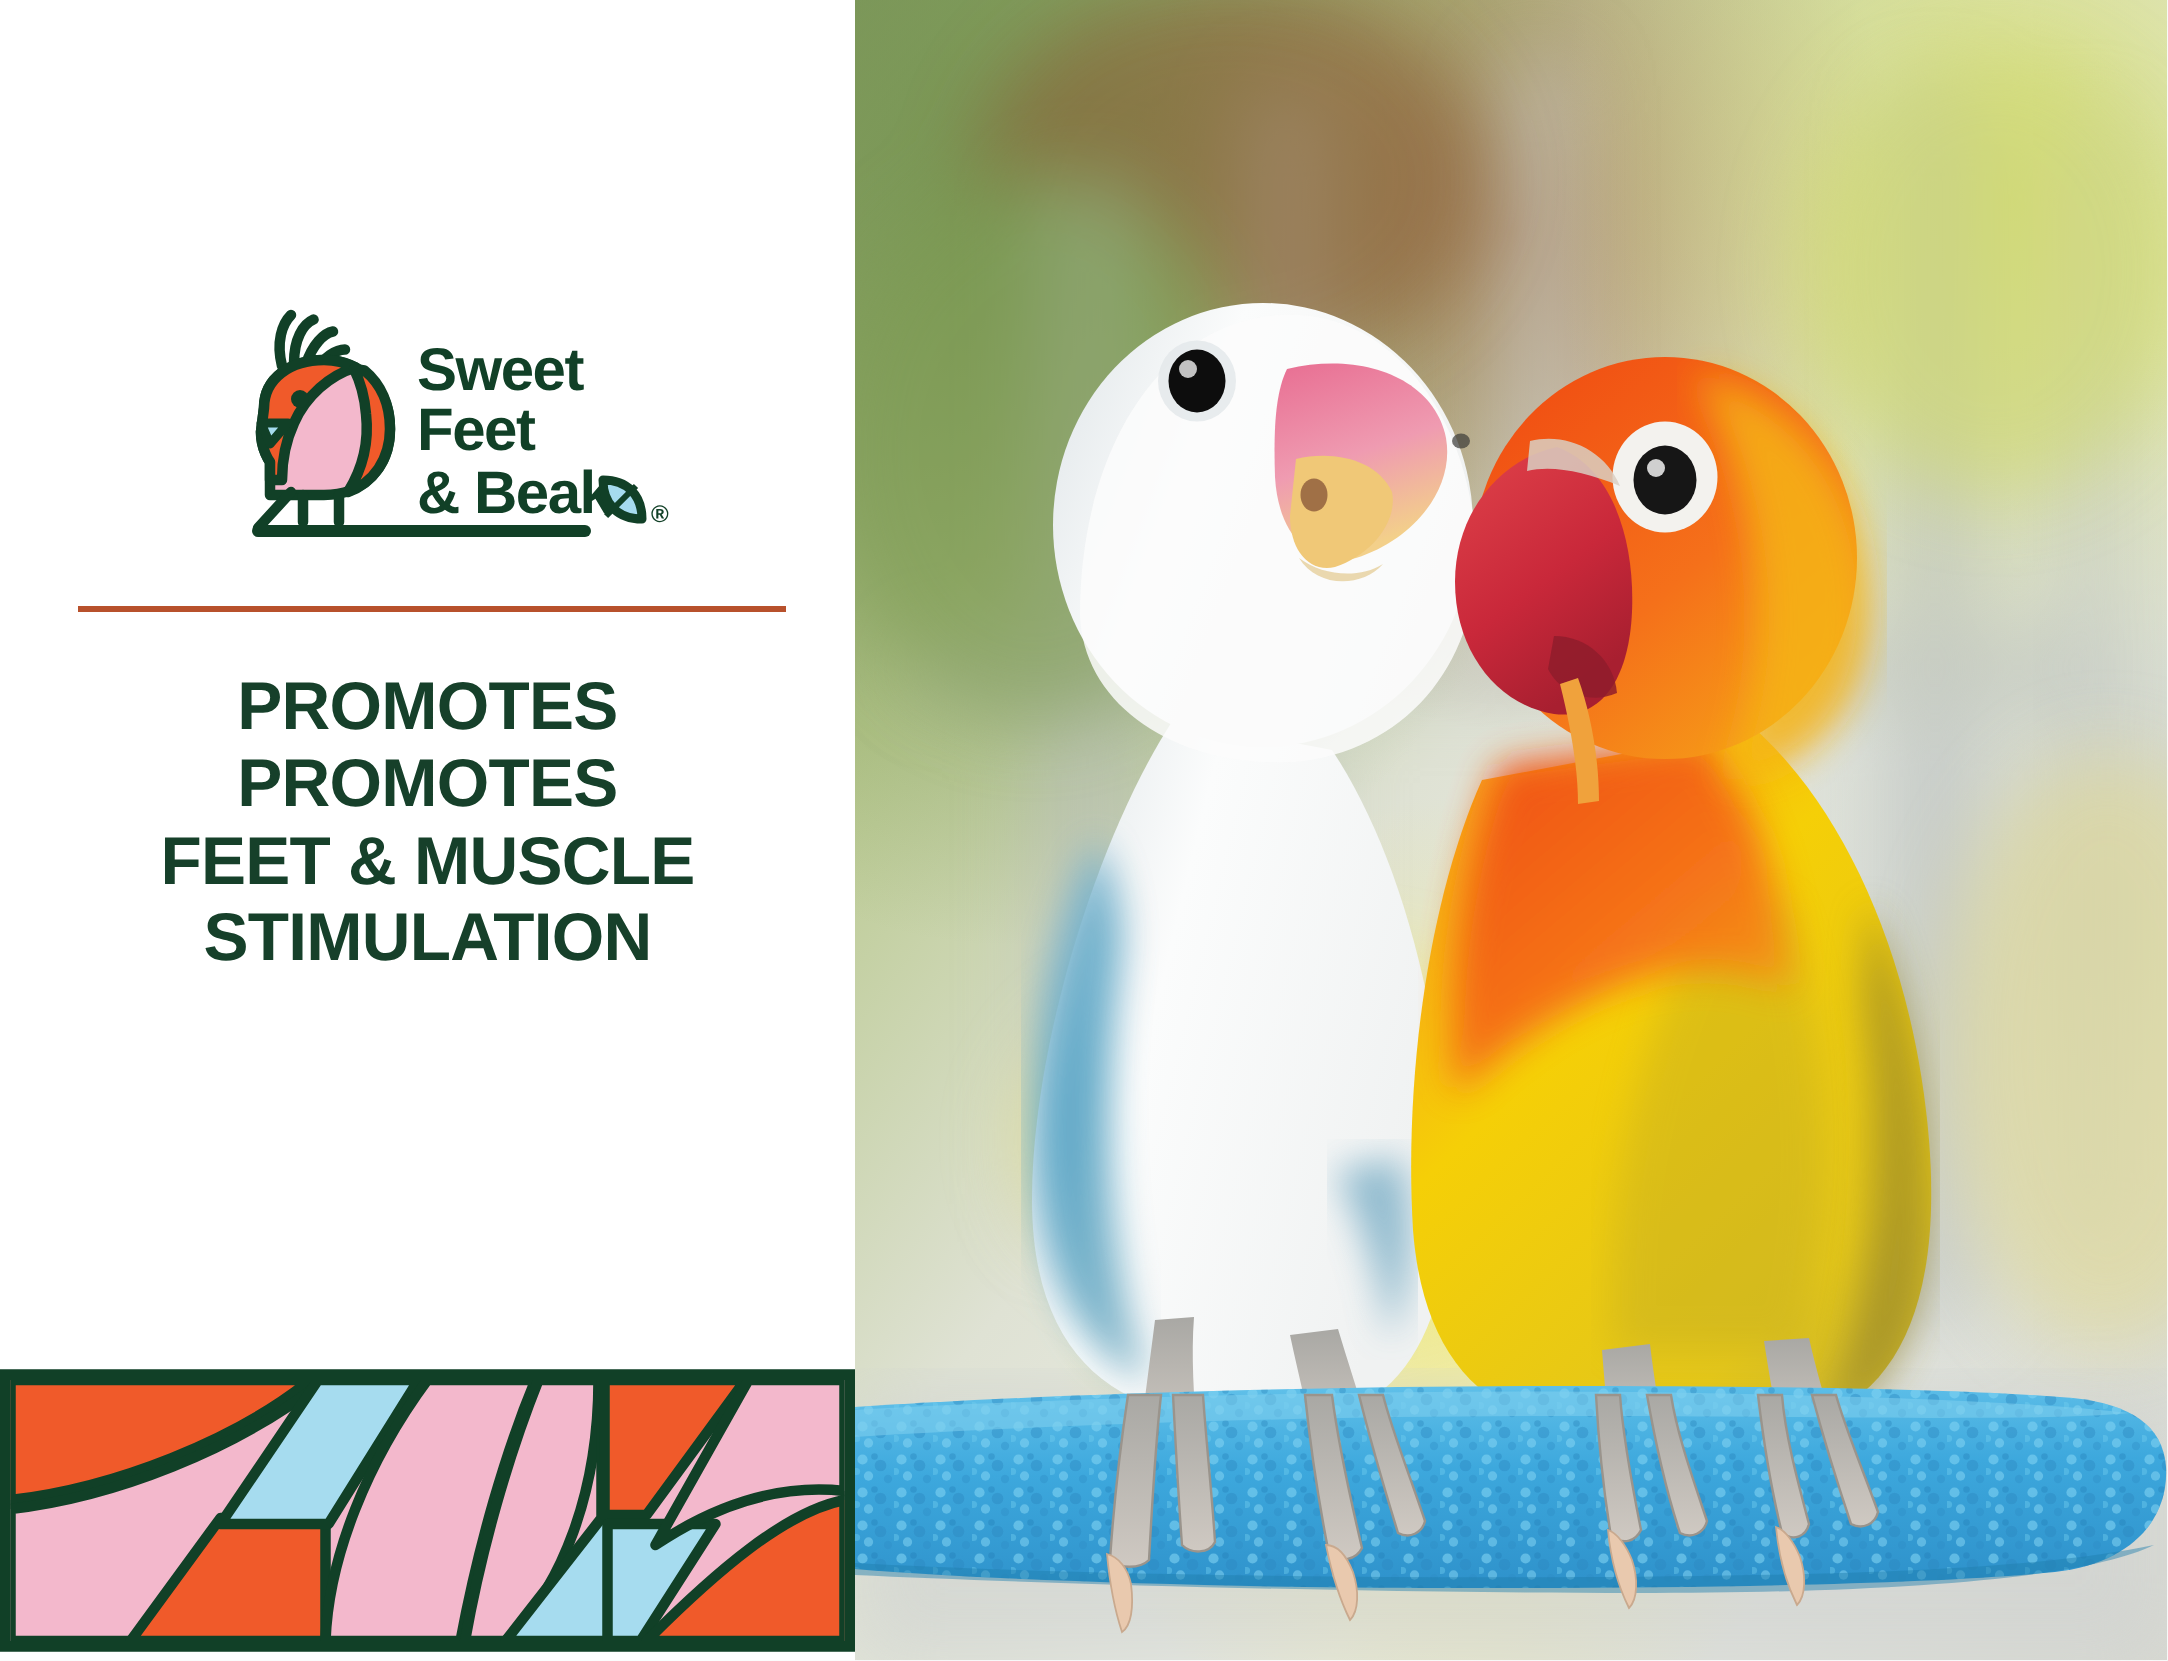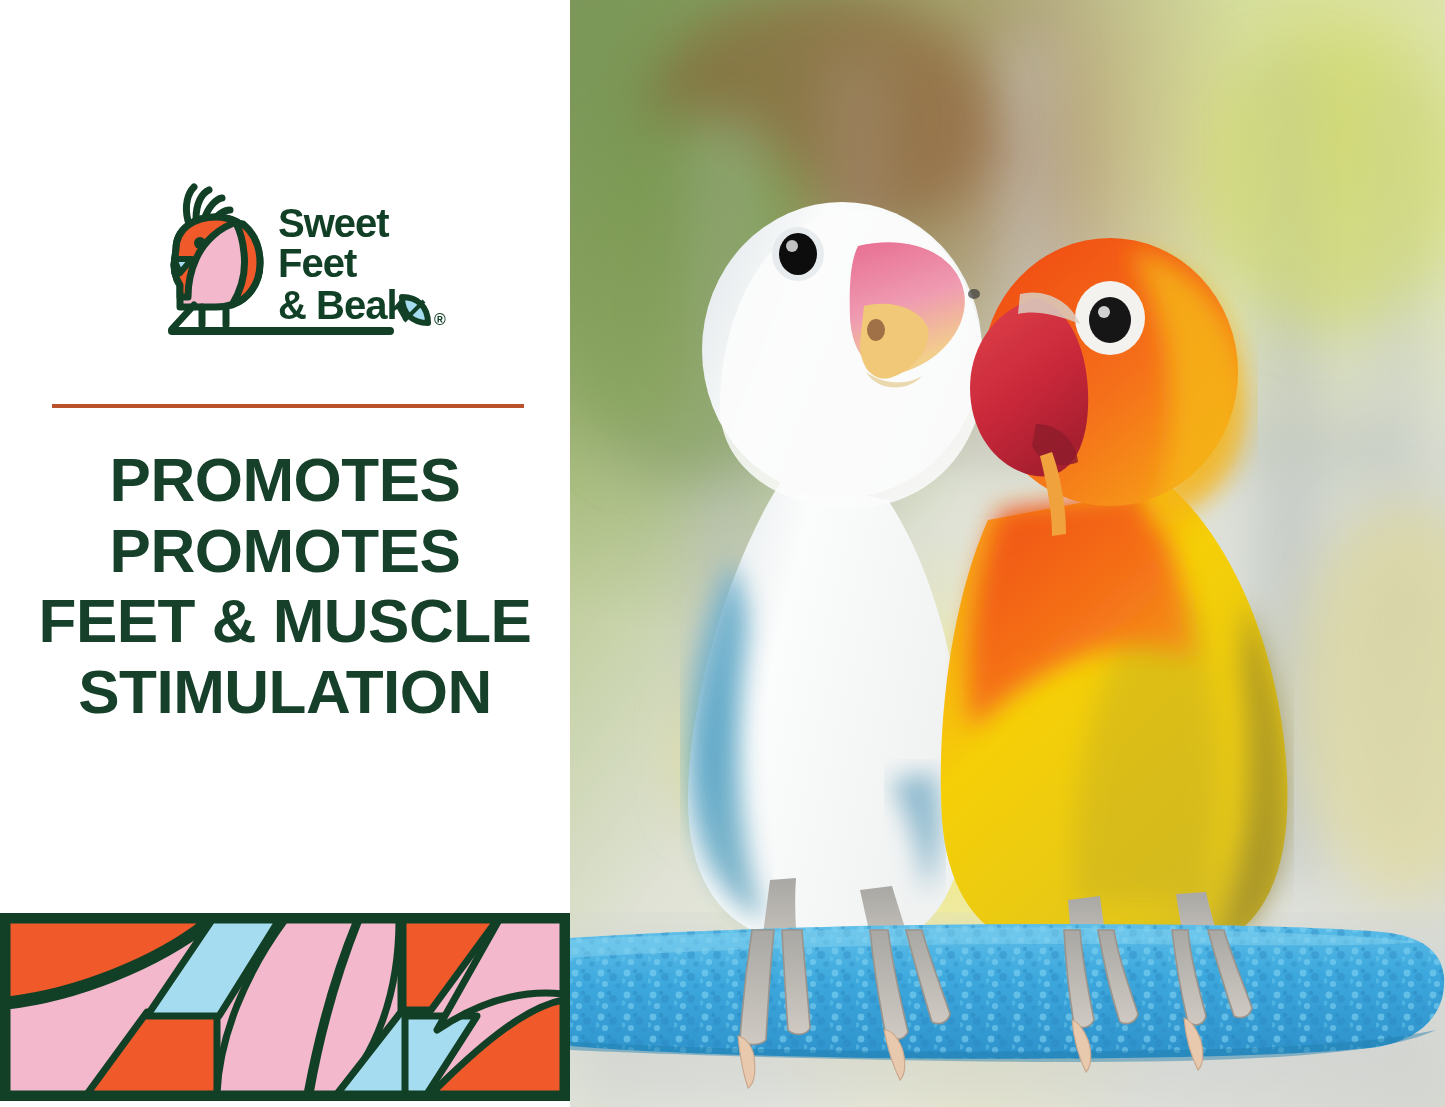--- a/index.html
+++ b/index.html
@@ -15,41 +15,41 @@
   
   .left-panel{
     position:absolute;left:0;top:0;
     width:570px;height:1107px;
     background:#ffffff;
     overflow:hidden;
   }
 
   
   .logo-block{
-    position:absolute;left:150px;top:179px;
+    position:absolute;left:150px;top:202px;
     width:300px;height:160px;
   }
   .logo-svg{display:block;width:300px;height:160px;}
 
   
   .divider{
     position:absolute;left:52px;top:404px;
     width:472px;height:4px;
     background:#B8512C;
   }
 
   
   .headline{
     position:absolute;left:20px;top:445px;
     width:530px;
     text-align:center;
     color:#16402A;
     font-family:"Liberation Sans",sans-serif;
     font-weight:bold;
-    font-size:62px;
+    font-size:45px;
     line-height:1.14;
     letter-spacing:-0.5px;
   }
   .headline .ln{display:block;white-space:nowrap;}
 
   
   .pattern-box{
     position:absolute;left:0px;top:913px;
     width:570px;height:188px;
     box-sizing:border-box;

